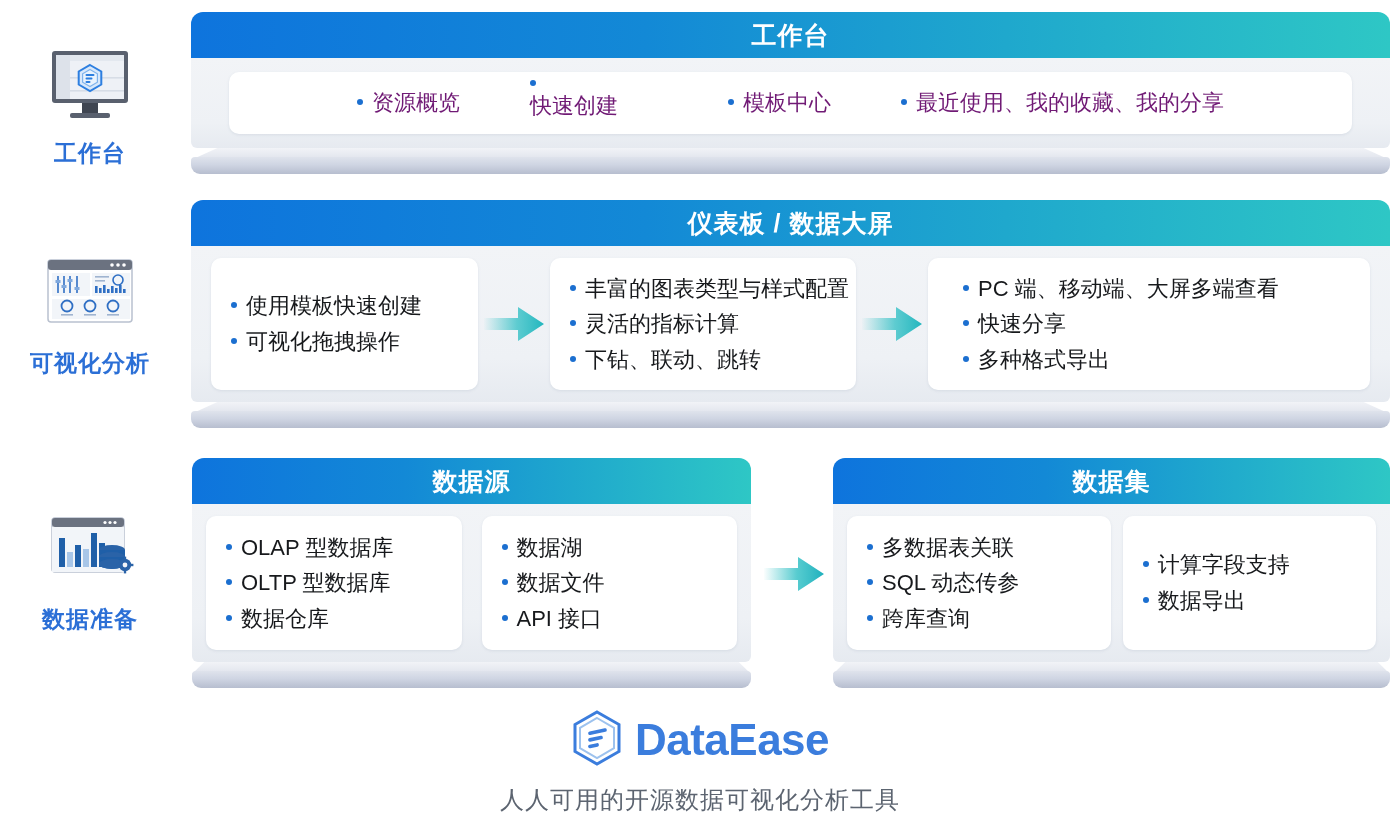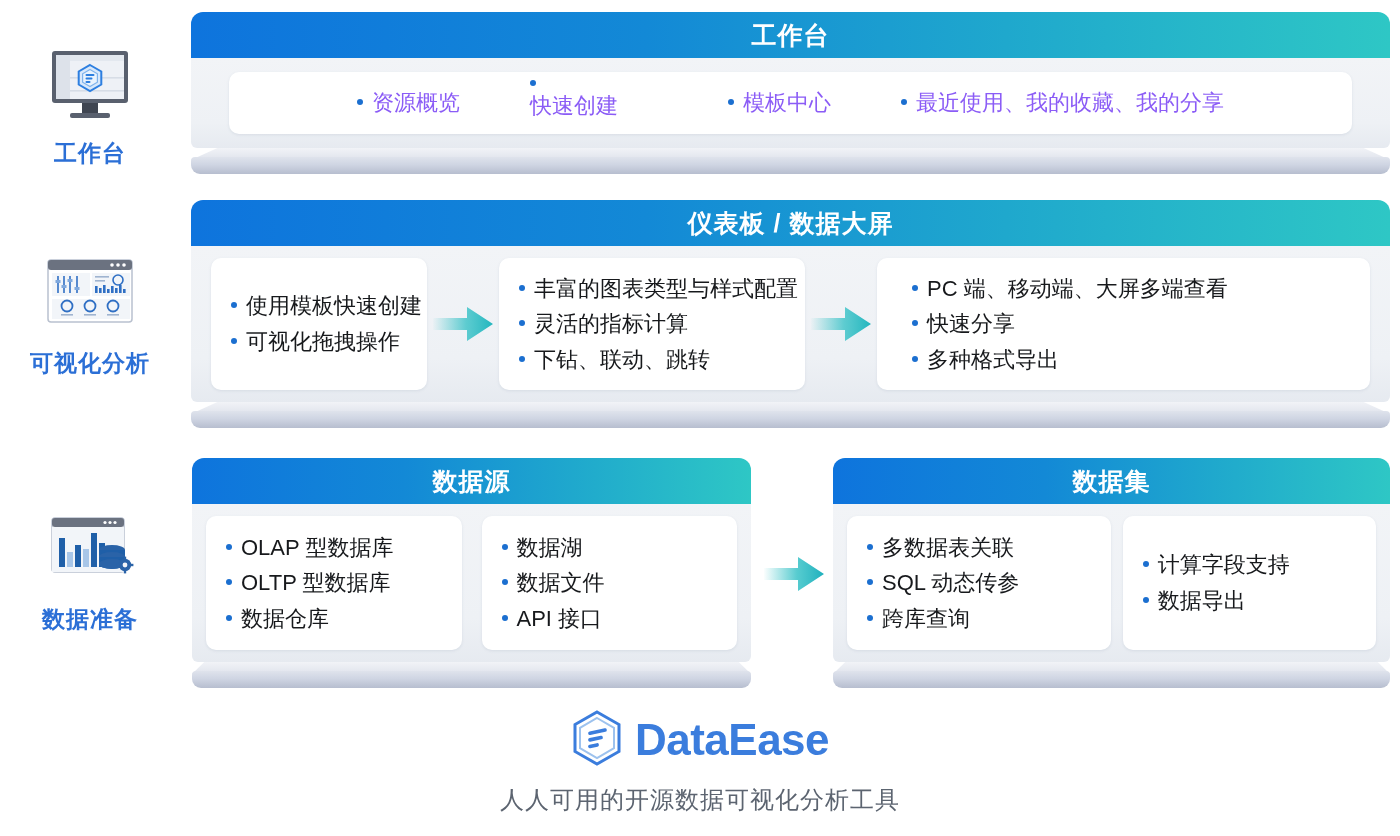--- a/index.html
+++ b/index.html
@@ -100,21 +100,21 @@
   .row1-card {
     flex: 1 1 auto;
     flex-direction: row;
     align-items: center;
     justify-content: center;
     padding: 0 24px;
     gap: 0;
   }
   .row1-card .inline-item {
     display: flex; align-items: baseline;
-    font-size: 22px; color: #8b5cf6;
+    font-size: 22px; color: #701a75;
     white-space: nowrap;
   }
   .row1-card .inline-item .dot {
     width: 6px; height: 6px; border-radius: 50%;
     background: #1b6fd0; margin-right: 9px; position: relative; top: -5px;
   }
 
   
   .arrow { flex: 0 0 auto; display: flex; align-items: center; justify-content: center; }
   .arrow svg { display: block; }
@@ -278,21 +278,21 @@
           <div class="slab"></div>
       </div>
     </div>
   </div>
 
   <div class="row" style="left:191px; top:200px; width:1199px; height:228px;">
     <div class="panel">
       <div class="panel-head">仪表板 / 数据大屏</div>
       <div class="panel-body" style="padding:12px 20px;">
 
-        <div class="card" style="width:216px;">
+        <div class="card" style="width:267px;">
           <ul class="bullets">
             <li>
                 <span class="dot"></span>
                 <span>使用模板快速创建</span>
               </li>
             <li>
                 <span class="dot"></span>
                 <span>可视化拖拽操作</span>
               </li>
           </ul>

